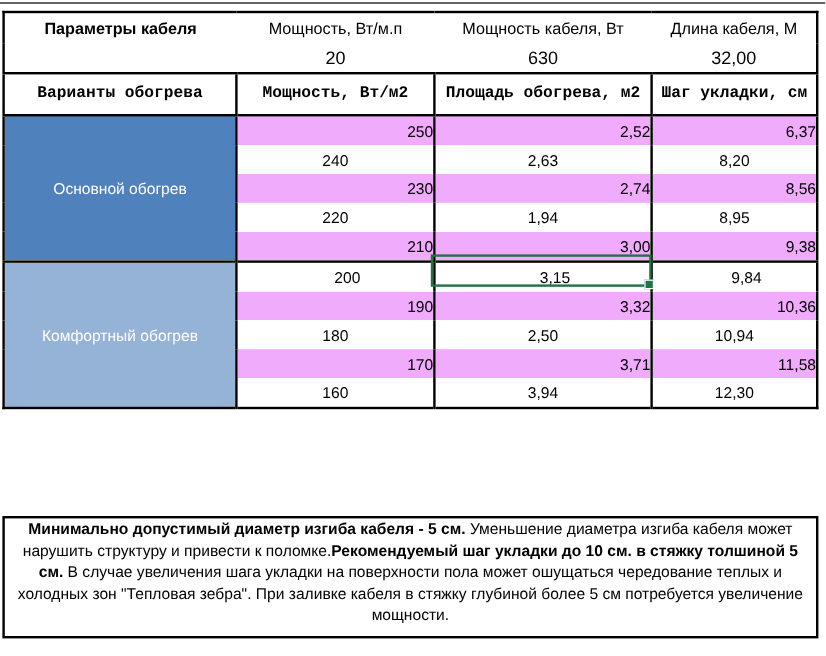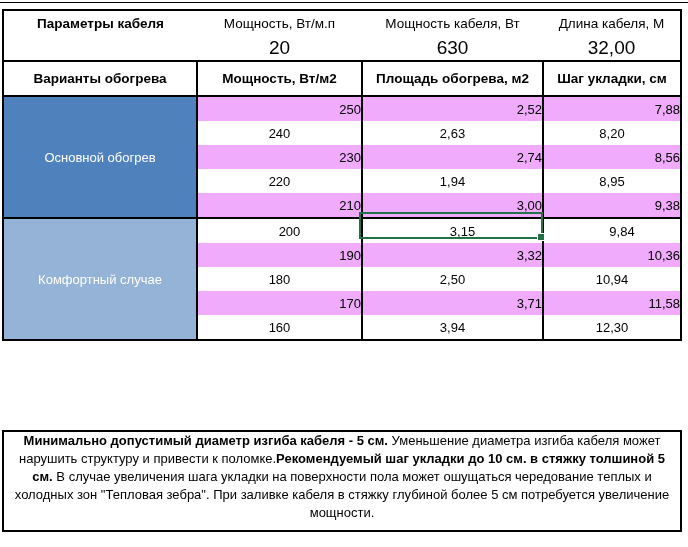--- a/index.html
+++ b/index.html
@@ -9,26 +9,26 @@
   }
   .topline{position:absolute;top:2px;left:0;width:688px;height:1px;background:#000;}
   table.grid{
     position:absolute;left:2px;top:9px;width:678px;
     border-collapse:collapse;table-layout:fixed;
     border:2px solid #000;
   }
   table.grid td{padding:0;text-align:center;vertical-align:middle;overflow:hidden;white-space:nowrap;}
   
   tr.p1 td{height:25px;font-size:13.5px;border:none;}
-  tr.p2 td{height:24px;font-size:19px;border:none;}
+  tr.p2 td{height:24px;font-size:15px;border:none;}
   td.ptitle{font-weight:bold;}
   
   tr.hd td{
     height:33px;font-size:13.5px;font-weight:bold;
-    border-top:2px solid #000;border-bottom:2px solid #000;border-left:2px solid #000;
+    border-top:2px solid #000;border-bottom:2px solid #000;border-left:2px solid #000;font-family:Liberation Mono, monospace;
   }
   tr.hd td:first-child{border-left:none;}
   
   tr.dr td{height:24px;font-size:13px;border-left:2px solid #000;}
   td.sec{border-left:none !important;color:#fff;font-size:14px;margin-left:38px;}
   td.sec1{background:#4F81BD;}
   td.sec2{background:#95B3D7;border-top:2px solid #000;}
   tr.stripe td.num{background:#f0abfc;text-align:right;}
   tr.plain td.num{background:#fff;}
   tr.secsplit td.num{border-top:2px solid #000;padding-left:20px;}
@@ -82,21 +82,21 @@
       <td>Варианты обогрева</td>
       <td>Мощность, Вт/м2</td>
       <td>Площадь обогрева, м2</td>
       <td>Шаг укладки, см</td>
     </tr>
 
     <tr class="dr stripe">
       <td class="sec sec1" rowspan="5">Основной обогрев</td>
       <td class="num">250</td>
       <td class="num">2,52</td>
-      <td class="num">7,88</td>
+      <td class="num">6,37</td>
     </tr>
     <tr class="dr plain">
       <td class="num">240</td>
       <td class="num">2,63</td>
       <td class="num">8,20</td>
     </tr>
     <tr class="dr stripe">
       <td class="num">230</td>
       <td class="num">2,74</td>
       <td class="num">8,56</td>
@@ -106,21 +106,21 @@
       <td class="num">1,94</td>
       <td class="num">8,95</td>
     </tr>
     <tr class="dr stripe">
       <td class="num">210</td>
       <td class="num">3,00</td>
       <td class="num">9,38</td>
     </tr>
 
     <tr class="dr plain secsplit">
-      <td class="sec sec2" rowspan="5">Комфортный случае</td>
+      <td class="sec sec2" rowspan="5">Комфортный обогрев</td>
       <td class="num">200</td>
       <td class="num">3,15</td>
       <td class="num">9,84</td>
     </tr>
     <tr class="dr stripe">
       <td class="num">190</td>
       <td class="num">3,32</td>
       <td class="num">10,36</td>
     </tr>
     <tr class="dr plain">

